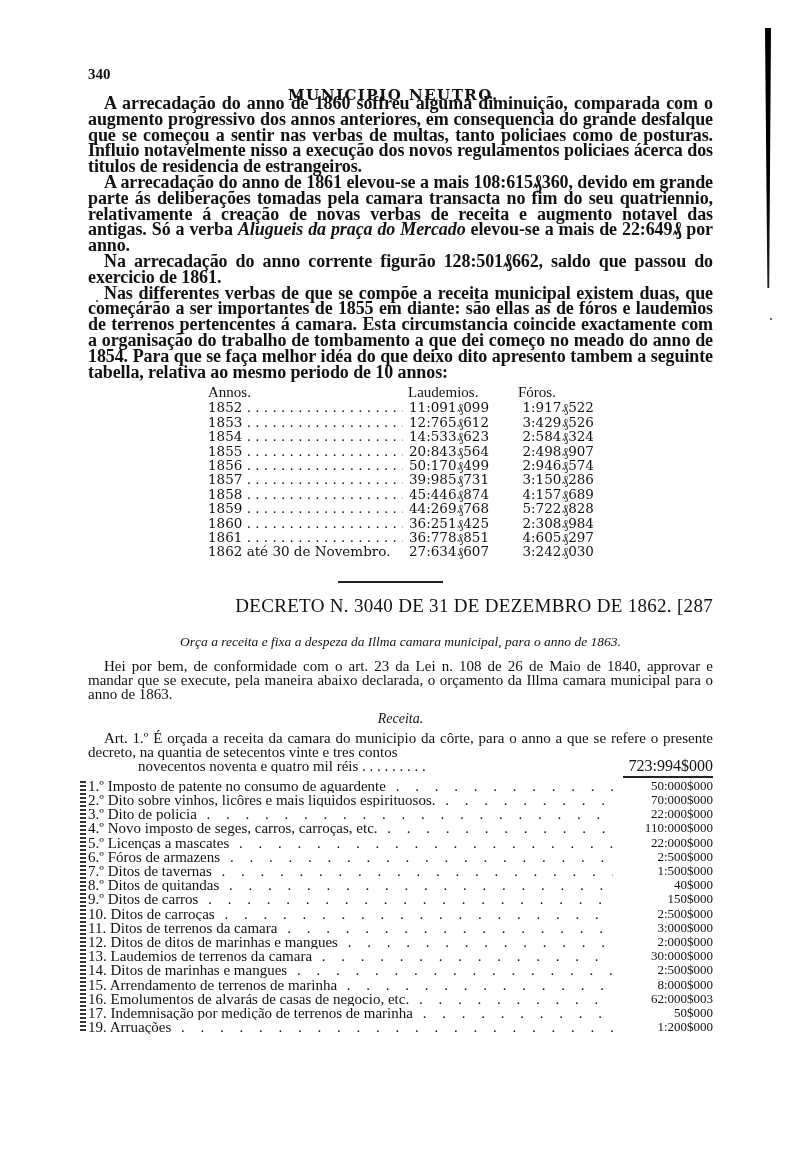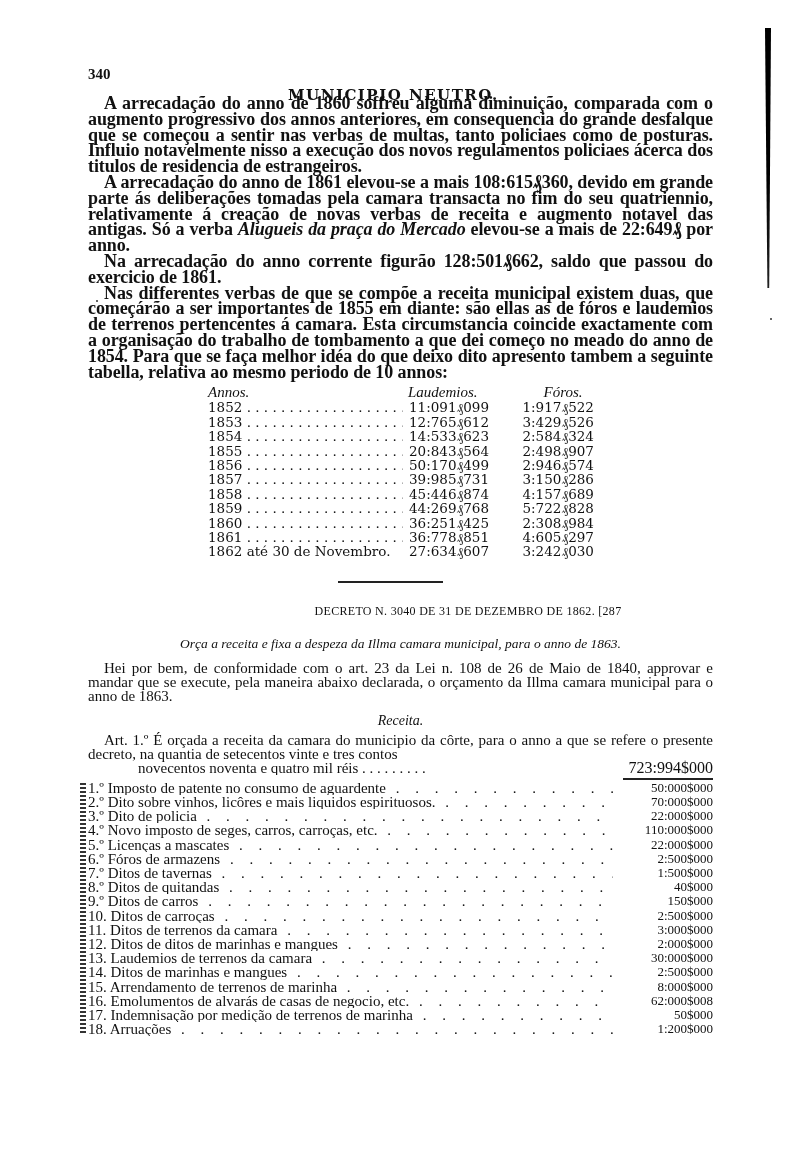--- a/index.html
+++ b/index.html
@@ -13,30 +13,30 @@
     .page-number { position: absolute; left: 0; top: 0; font-size: 15px; font-weight: bold; font-family: "Liberation Serif", serif; }
     .running-head { position: absolute; left: 200px; top: 20px; font-size: 15px; font-weight: bold; letter-spacing: 1.5px; font-family: "DejaVu Serif", serif; }
     p.para {
       margin: 0; font-family: "Liberation Serif", serif; font-size: 18px;
       line-height: 15.8px; text-align: justify; text-indent: 16px; font-weight: bold;
       letter-spacing: -0.1px;
     }
     p.para.first { margin-top: 4px; }
     .italic { font-style: italic; }
     .table { margin: 4px 0 0 120px; width: 410px; font-family: "Liberation Serif", serif; font-size: 15px; }
-    .table-head { display: flex; font-style: italic; line-height: 16px; }
+    .table-head { display: flex; line-height: 16px; }
     .table-head .c1 { width: 200px; }
     .table-head .c2 { width: 110px; text-align: left; }
-    .table-head .c3 { width: 90px; text-align: center; }
+    .table-head .c3 { width: 90px; text-align: left; }
     .trow { display: flex; line-height: 14.4px; font-family: "DejaVu Serif", serif; font-size: 13.5px; }
     .trow .c1 { width: 196px; overflow: hidden; white-space: nowrap; }
     .trow .c2 { width: 104px; text-align: left; padding-left: 6px; }
     .trow .c3 { width: 96px; text-align: left; padding-left: 10px; }
     .rule { width: 105px; margin: 22px 0 0 250px; border-top: 2px solid #222; }
-    .decree-title { margin-top: 21px; text-align: center; padding-left: 135px; font-family: "Liberation Serif", serif; font-size: 12px; letter-spacing: 0.3px; }
+    .decree-title { margin-top: 12px; text-align: right; padding-left: 135px; font-family: "Liberation Serif", serif; font-size: 19px; letter-spacing: 0.3px; }
     .decree-sub { margin-top: 17px; text-align: center; font-family: "Liberation Serif", serif; font-style: italic; font-size: 13.5px; }
     .decree-body { margin-top: 9px; }
     .decree-body p { margin: 0; font-family: "Liberation Serif", serif; font-size: 15px; line-height: 14px; text-align: justify; text-indent: 16px; }
     .section-title { margin-top: 10px; text-align: center; font-family: "Liberation Serif", serif; font-style: italic; font-size: 14px; }
     .art { margin-top: 4px; font-family: "Liberation Serif", serif; font-size: 15px; line-height: 14px; }
     .art p { margin: 0; text-indent: 16px; text-align: justify; }
     .art .total-line { display: flex; padding-left: 50px; align-items: center; }
     .art .total-line .lbl { flex: 1; white-space: nowrap; overflow: hidden; }
     .art .total-line .amt { width: 90px; text-align: right; font-size: 16px; }
     .total-rule { margin: 3px 0 0 535px; width: 90px; border-top: 2px solid #222; }
@@ -213,25 +213,25 @@
         <div class="item">
           <span class="lbl">14. Ditos de marinhas e mangues</span>
           <span class="amt">2:500$000</span>
         </div>
         <div class="item">
           <span class="lbl">15. Arrendamento de terrenos de marinha</span>
           <span class="amt">8:000$000</span>
         </div>
         <div class="item">
           <span class="lbl">16. Emolumentos de alvarás de casas de negocio, etc.</span>
-          <span class="amt">62:000$008</span>
+          <span class="amt">62:000$003</span>
         </div>
         <div class="item">
           <span class="lbl">17. Indemnisação por medição de terrenos de marinha</span>
           <span class="amt">50$000</span>
         </div>
         <div class="item">
-          <span class="lbl">18. Arruações</span>
+          <span class="lbl">19. Arruações</span>
           <span class="amt">1:200$000</span>
         </div>
       </div>
   </div>
 </div>
 
 </body></html>

